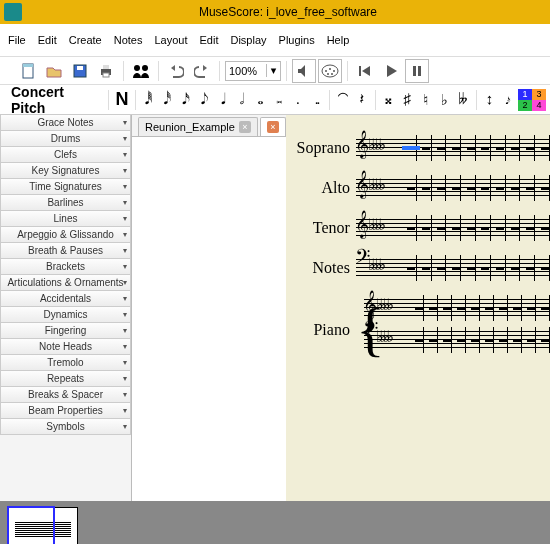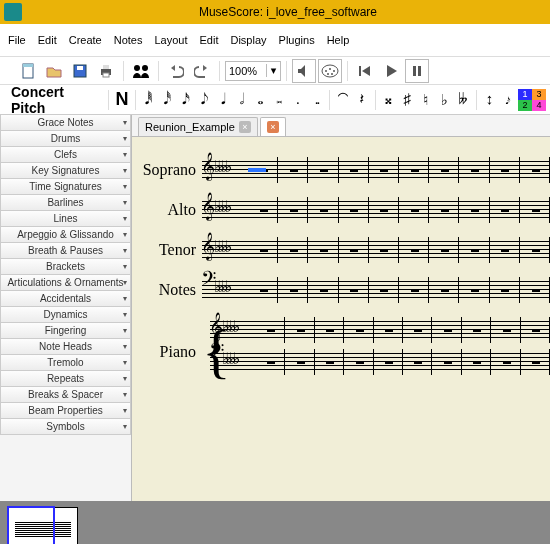--- a/index.html
+++ b/index.html
@@ -29,21 +29,21 @@
   .workspace { display: flex; height: calc(544px - 24px - 20px - 28px - 30px - 56px); }
   
 
   .left-panel { width: 132px; background: #f4f4f4; border-right: 1px solid #bbb; font-size: 10px; }
   .left-panel .hdr { height: 18px; background: #e8e8e8; border-bottom: 1px solid #ccc; display: flex; align-items: center; padding: 0 4px; font-weight: 400; font-size: 11px; }
   .left-panel .hdr .spacer { flex: 1; }
   .left-panel .hdr .hb { width: 12px; height: 12px; display:flex; align-items:center; justify-content:center; font-size:10px; cursor:default; }
   .palette-row { height: 16px; border: 1px solid #ccc; border-top: none; background: linear-gradient(#fdfdfd,#ececec); display: flex; align-items: center; justify-content: center; position: relative; cursor: default; font-size: 10px; color:#333; }
   .palette-row .caret { position: absolute; right: 3px; font-size: 8px; color:#555; }
 
-  .right-panel { flex: 1; display: flex; flex-direction: column; background:#fff; }
+  .right-panel { flex: 1; display: flex; flex-direction: row; background:#fff; }
   .tabstrip { height: 22px; background: #f4f4f4; border-bottom: 1px solid #bbb; display: flex; align-items: flex-end; padding-left: 6px; gap: 2px; font-size: 11px; }
   .tab { height: 19px; padding: 2px 6px; border: 1px solid #bbb; border-bottom: none; border-radius: 2px 2px 0 0; background: #eee; display:flex; align-items:center; gap:4px; }
   .tab.active { background: #fff; }
   .tab .close { width:12px; height:12px; background:#e08050; color:#fff; font-size:9px; line-height:12px; text-align:center; border-radius:2px; }
   .tab .close.gray { background:#bbb; }
 
   .score-canvas { flex:1; background: #f1eed7; overflow: hidden; position: relative; padding: 20px 0 0 10px; }
   .part { display:flex; align-items:center; margin-bottom: 14px; }
   .part-label { width: 60px; text-align: right; font-size: 16px; font-family: "Times New Roman", serif; padding-right: 6px; }
   .staff { }

